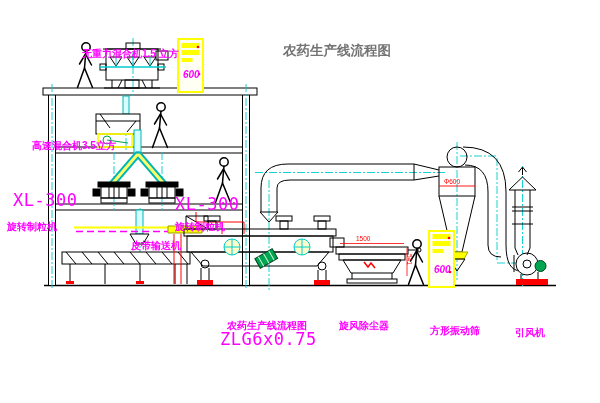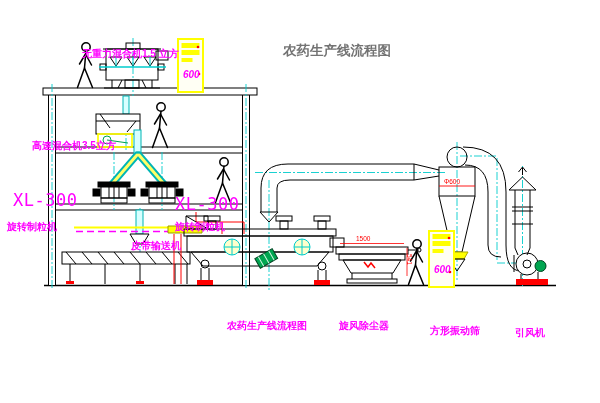--- a/index.html
+++ b/index.html
@@ -243,20 +243,21 @@
 </div>
 
 <div class="lbl cjk10" style="left:82px;top:13px">无重力混合机1.5 立方</div>
 <div class="lbl cjk10" style="left:32px;top:105px">高速混合机3.5立方</div>
 <div class="lbl model" style="left:13px;top:156px">XL-300</div>
 <div class="lbl cjk10" style="left:7px;top:186px">旋转制粒机</div>
 <div class="lbl model" style="left:175px;top:160px">XL-300</div>
 <div class="lbl cjk10" style="left:175px;top:186px">旋转制粒机</div>
 <div class="lbl cjk10" style="left:131px;top:205px">皮带输送机</div>
 <div class="lbl cjk10" style="left:227px;top:285px">农药生产线流程图</div>
+<div class="lbl model" style="left:220px;top:295px">ZLG6x0.75</div>
 <div class="lbl cjk10" style="left:339px;top:285px">旋风除尘器</div>
 <div class="lbl cjk10" style="left:430px;top:290px">方形振动筛</div>
 <div class="lbl cjk10" style="left:515px;top:292px">引风机</div>
 
 <div class="dim" style="left:444px;top:179px">Φ600</div>
 <div class="dim" style="left:356px;top:236px">1500</div>
 <div class="dim rot" style="left:412px;top:254px">541</div>
 
 <div class="cabtxt" style="left:183px;top:70px">600</div>
 <div class="cabtxt" style="left:434px;top:265px">600</div>

